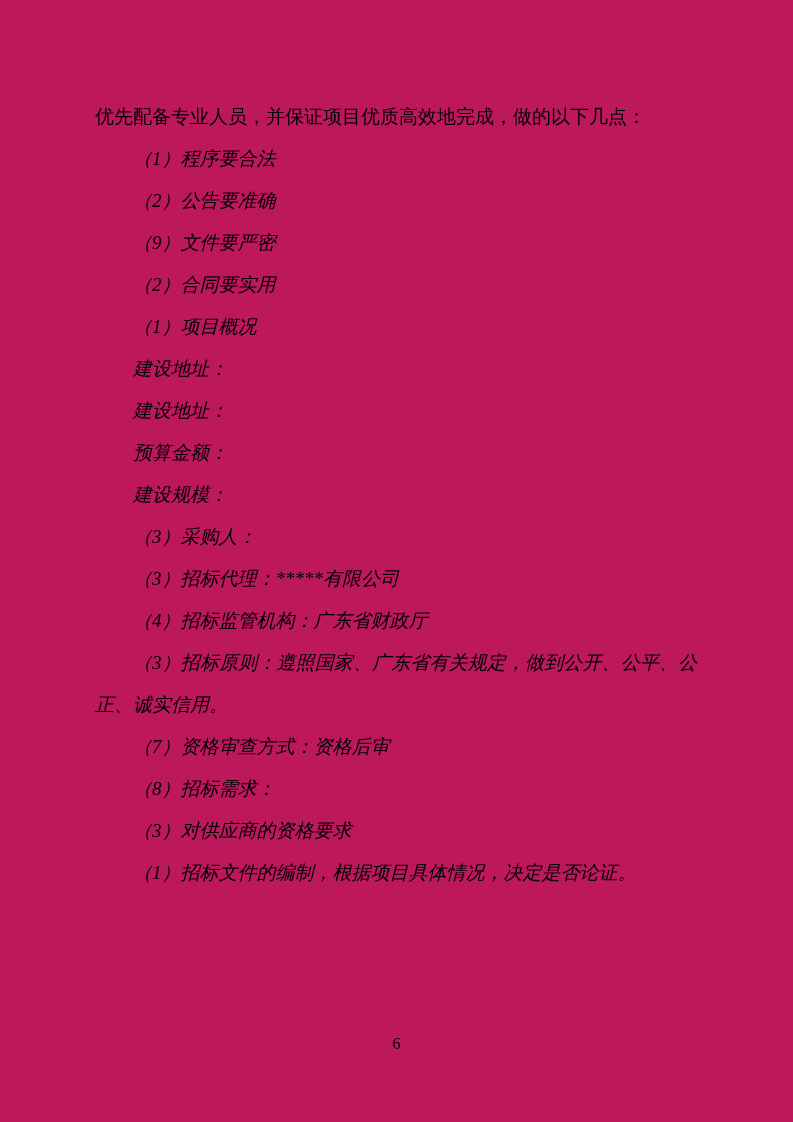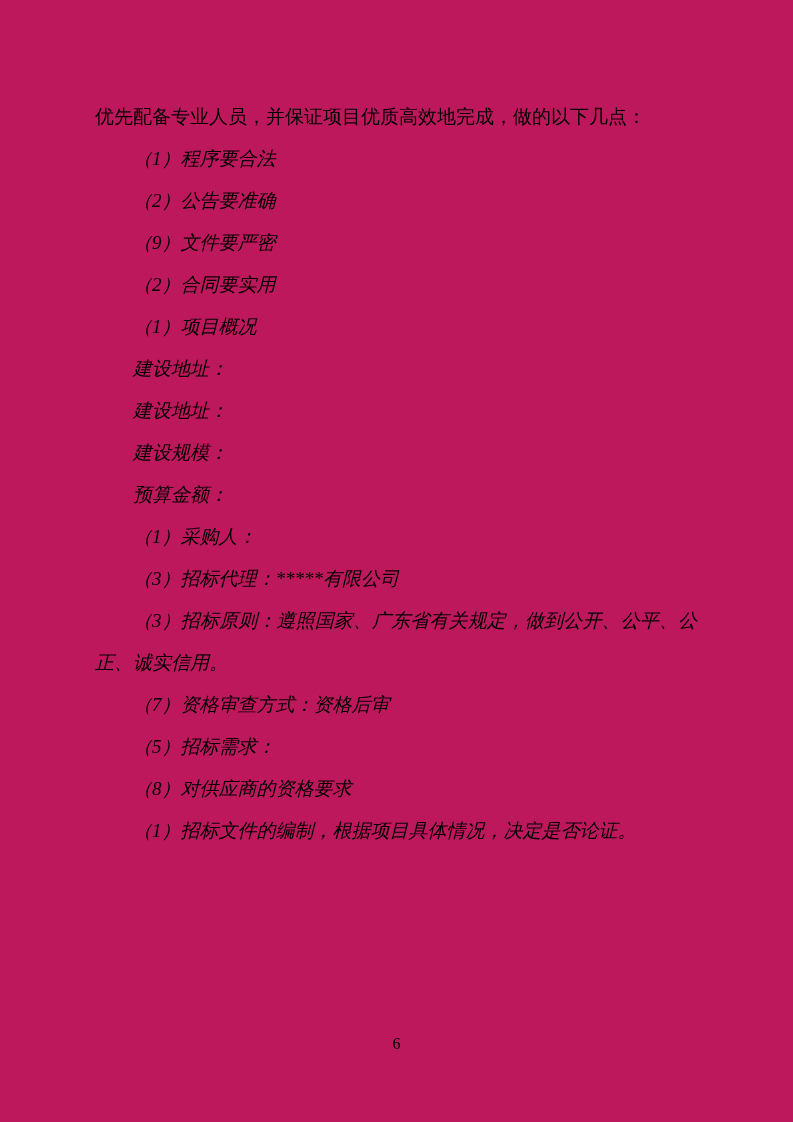--- a/index.html
+++ b/index.html
@@ -58,27 +58,28 @@
 <div class="page">
   <main class="doc-body">
     <p class="para">优先配备专业人员，并保证项目优质高效地完成，做的以下几点：</p>
     <p class="para indent">（1）程序要合法</p>
     <p class="para indent">（2）公告要准确</p>
     <p class="para indent">（9）文件要严密</p>
     <p class="para indent">（2）合同要实用</p>
     <p class="para indent">（1）项目概况</p>
     <p class="para indent">建设地址：</p>
     <p class="para indent">建设地址：</p>
+    <p class="para indent">预算金额：</p>
     <p class="para indent">建设规模：</p>
-    <p class="para indent">预算金额：</p>
-    <p class="para indent">（1）采购人：</p>
+    <p class="para indent">（3）采购人：</p>
     <p class="para indent">（3）招标代理：*****有限公司</p>
+    <p class="para indent">（4）招标监管机构：广东省财政厅</p>
     <p class="para indent">（3）招标原则：遵照国家、广东省有关规定，做到公开、公平、公正、诚实信用。</p>
     <p class="para indent">（7）资格审查方式：资格后审</p>
-    <p class="para indent">（5）招标需求：</p>
-    <p class="para indent">（8）对供应商的资格要求</p>
+    <p class="para indent">（8）招标需求：</p>
+    <p class="para indent">（3）对供应商的资格要求</p>
     <p class="para indent">（1）招标文件的编制，根据项目具体情况，决定是否论证。</p>
   </main>
 
   <div class="footer">
     <span class="page-num">6</span>
   </div>
 </div>
 
 </body></html>

